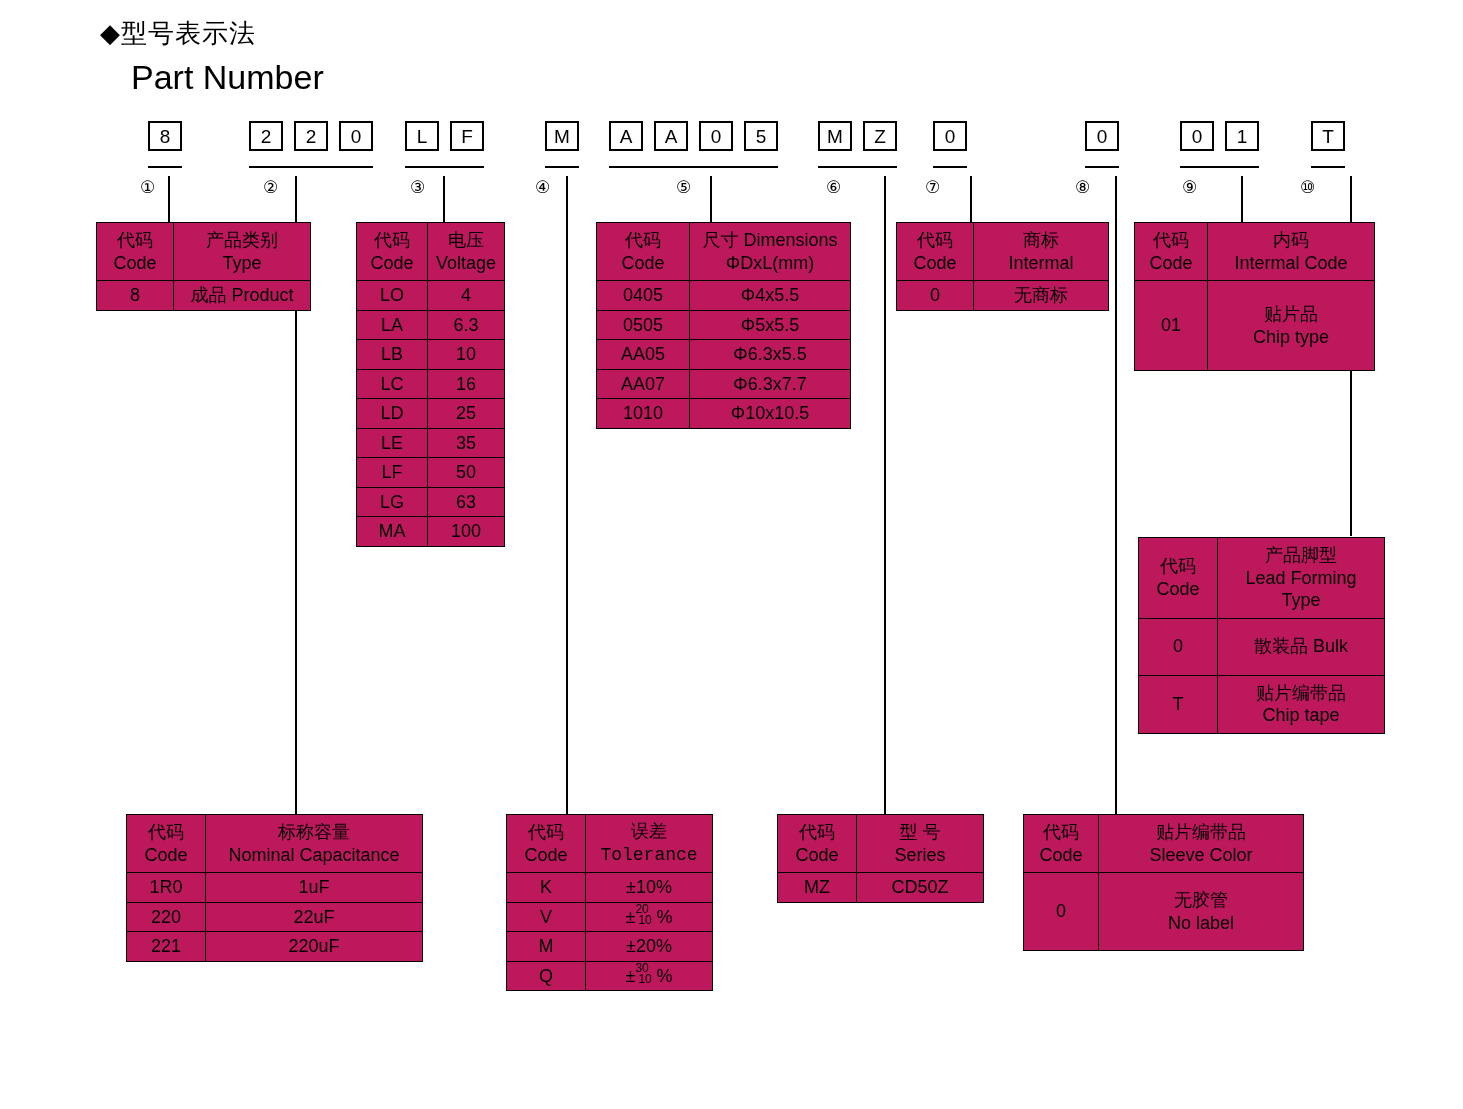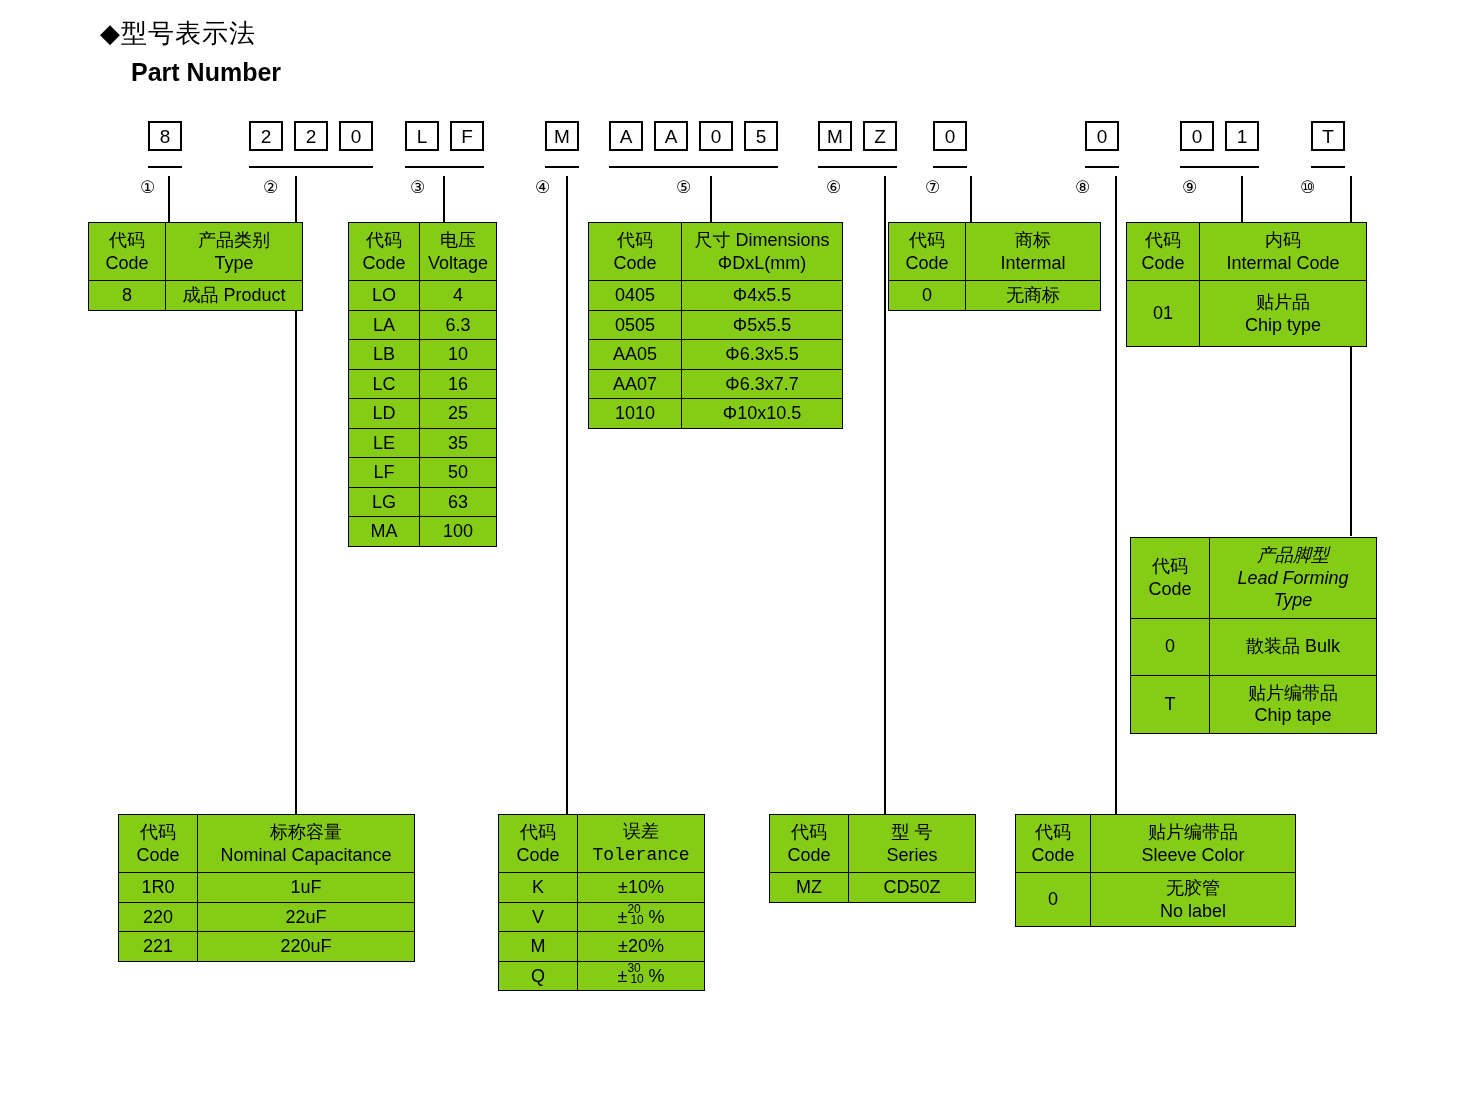--- a/index.html
+++ b/index.html
@@ -8,21 +8,21 @@
     background:#ffffff;
     font-family:"Liberation Sans","DejaVu Sans",sans-serif;
     color:#000;
     position:relative;
     overflow:hidden;
   }
   .abs{position:absolute;}
 
   
   #title-cn{left:100px;top:16px;font-size:26px;letter-spacing:1px;white-space:nowrap;}
-  #title-en{left:131px;top:58px;font-size:25px;white-space:nowrap;font-weight:bold;}
+  #title-en{left:131px;top:58px;font-size:34px;white-space:nowrap;}
 
   
   .chip{
     box-sizing:border-box;
     border:2px solid #000;
     height:30px;
     display:flex;align-items:center;justify-content:center;
     font-size:19px;line-height:1;
     background:#fff;
   }
@@ -34,22 +34,23 @@
   .circnum{
     font-size:17px;line-height:1;white-space:nowrap;
   }
 
   
   .vline{width:1.6px;background:#000;}
 
   
   table.t{
     border-collapse:collapse;
-    background:#84cc16;
+    background:#be185d;
     font-size:18px;
+    margin-left:8px;
   }
   table.t td{
     border:1.6px solid #000;
     text-align:center;
     vertical-align:middle;
     padding:3px 6px;
     line-height:1.25;
     white-space:nowrap;
   }
   table.t td.hd{padding:6px 8px;}
@@ -264,38 +265,38 @@
         <span>代码</span>
         <span>Code</span>
       </td>
       <td class="hd two-line" style="width:150px;">
         <span>内码</span>
         <span>Intermal Code</span>
       </td>
     </tr>
     <tr>
       <td>01</td>
-      <td class="two-line" style="padding:10px 8px;">
+      <td class="two-line" style="padding:22px 8px;">
         <span>贴片品</span>
         <span>Chip type</span>
       </td>
     </tr>
   </tbody>
     </table>
 </div>
 
 <div class="abs" style="left:1130px;top:537px;">
   <table class="t">
     <tbody>
         <tr>
       <td class="hd two-line" style="width:62px;">
         <span>代码</span>
         <span>Code</span>
       </td>
-      <td class="hd two-line" style="width:150px;font-style:italic;">
+      <td class="hd two-line" style="width:150px;">
         <span>产品脚型</span>
         <span>Lead Forming</span>
         <span>Type</span>
       </td>
     </tr>
     <tr>
       <td style="height:50px;">0</td>
       <td>散装品 Bulk</td>
     </tr>
     <tr>
@@ -400,20 +401,20 @@
         <span>代码</span>
         <span>Code</span>
       </td>
       <td class="hd two-line" style="width:188px;">
         <span>贴片编带品</span>
         <span>Sleeve Color</span>
       </td>
     </tr>
     <tr>
       <td>0</td>
-      <td class="two-line" style="padding:4px 8px;">
+      <td class="two-line" style="padding:16px 8px;">
         <span>无胶管</span>
         <span>No label</span>
       </td>
     </tr>
   </tbody>
     </table>
 </div>
 
 </body></html>

